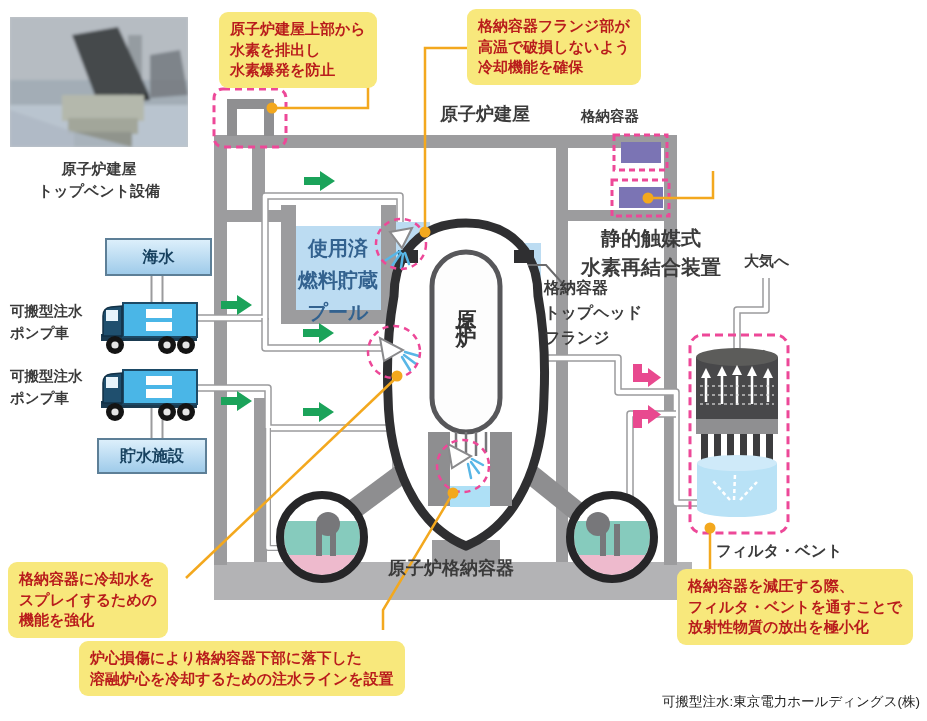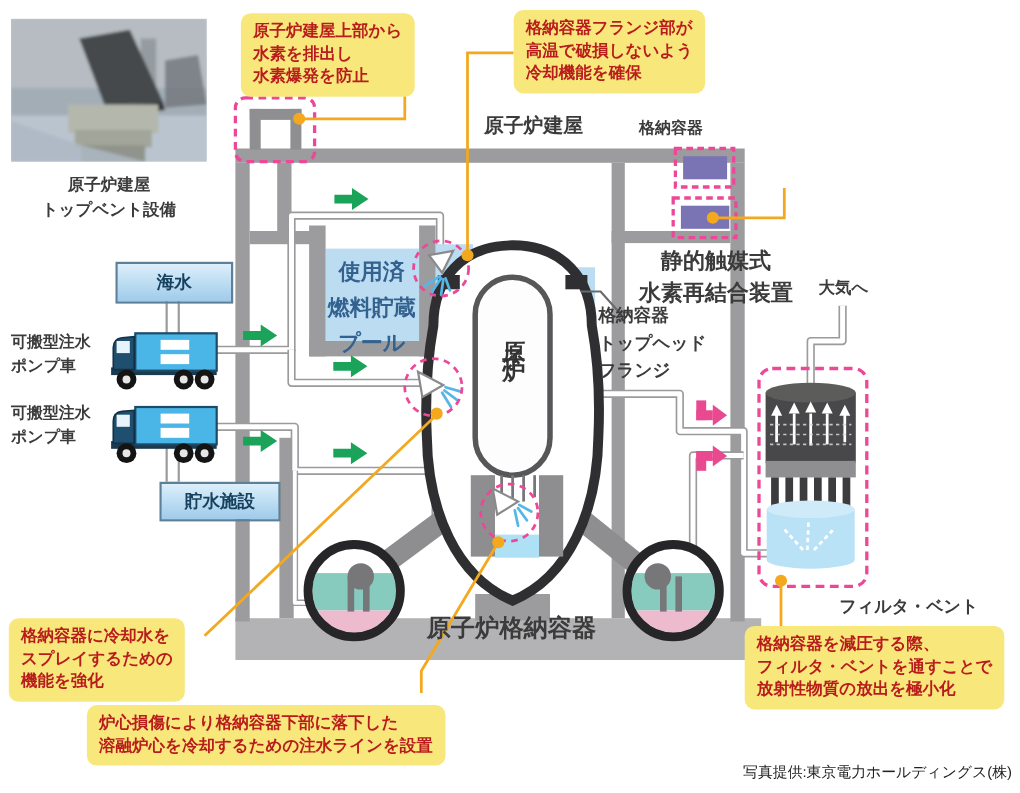--- a/index.html
+++ b/index.html
@@ -328,46 +328,46 @@
 <div class="lbl" style="left:744px;top:252px;font-size:15px;">大気へ</div>
 
 <div class="lbl" style="left:544px;top:276px;font-size:16px;line-height:1.55;font-weight:bold;">格納容器
 トップヘッド
 フランジ</div>
 
 <div class="bluebox" style="left:105px;top:238px;width:103px;height:34px;font-size:16px;">
   <span>海水</span>
 </div>
 
-<div class="bluebox" style="left:97px;top:438px;width:106px;height:32px;font-size:16px;margin-left:48px;">
+<div class="bluebox" style="left:97px;top:438px;width:106px;height:32px;font-size:16px;">
   <span>貯水施設</span>
 </div>
 
 <div class="lbl" style="left:10px;top:301px;font-size:14.5px;line-height:1.5;">可搬型注水
 ポンプ車</div>
 
 <div class="lbl" style="left:10px;top:366px;font-size:14.5px;line-height:1.5;">可搬型注水
 ポンプ車</div>
 
 <div class="lbl poollbl" style="left:280px;top:232px;width:116px;font-size:20px;">使用済
 燃料貯蔵
 プール</div>
 
 <div class="lbl vert" style="left:452px;top:294px;font-size:21px;color:#333;">原子炉</div>
 
-<div class="lbl" style="left:388px;top:556px;font-size:22px;">原子炉格納容器</div>
-
-<div class="lbl" style="left:716px;top:541px;font-size:15.5px;margin-left:47px;">フィルタ・ベント</div>
+<div class="lbl" style="left:388px;top:556px;font-size:18px;">原子炉格納容器</div>
+
+<div class="lbl" style="left:716px;top:541px;font-size:15.5px;">フィルタ・ベント</div>
 
 <div class="callout" style="left:8px;top:562px;">格納容器に冷却水を
 スプレイするための
 機能を強化</div>
 
 <div class="callout" style="left:79px;top:628px;margin-top:13px;">炉心損傷により格納容器下部に落下した
 溶融炉心を冷却するための注水ラインを設置</div>
 
 <div class="callout" style="left:677px;top:569px;">格納容器を減圧する際、
 フィルタ・ベントを通すことで
 放射性物質の放出を極小化</div>
 
-<div class="credit" style="left:540px;top:693px;width:380px;text-align:right;">写真提供:東京電力ホールディングス(株)</div>
+<div class="credit" style="left:540px;top:693px;width:380px;text-align:right;">可搬型注水:東京電力ホールディングス(株)</div>
 
 </div>
 
 </body></html>

